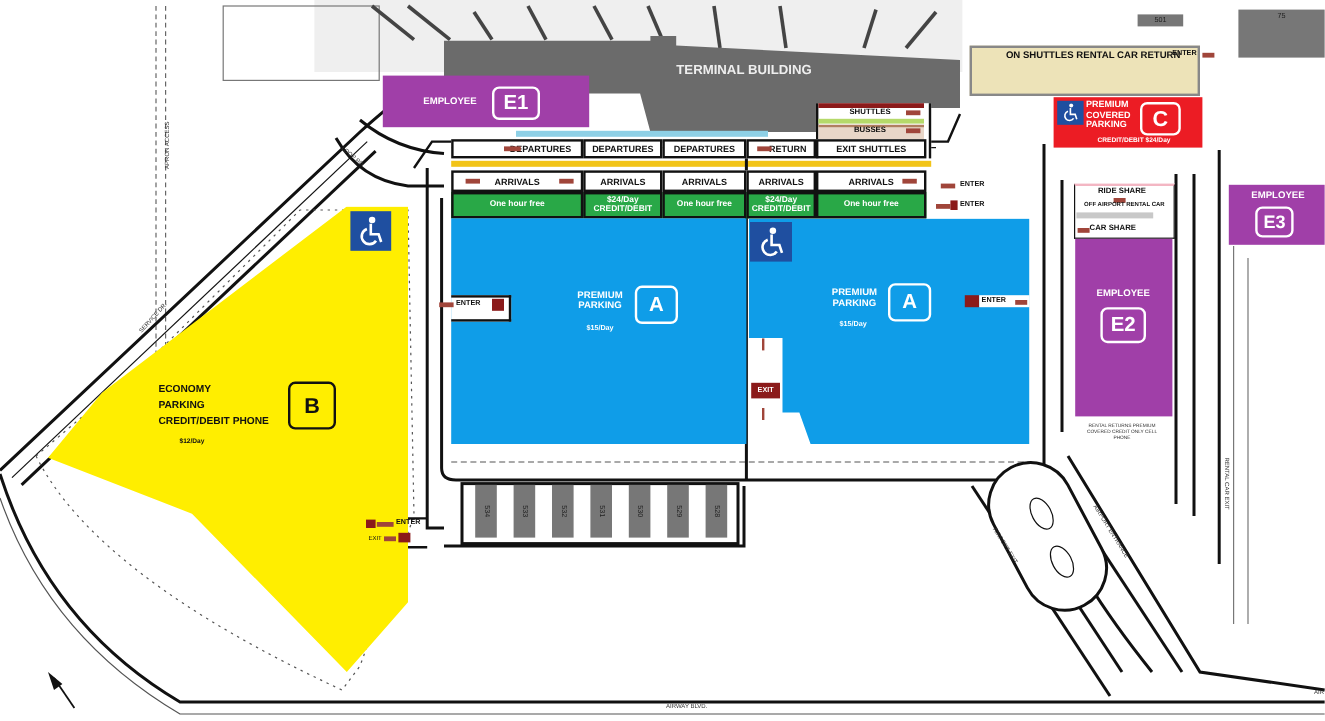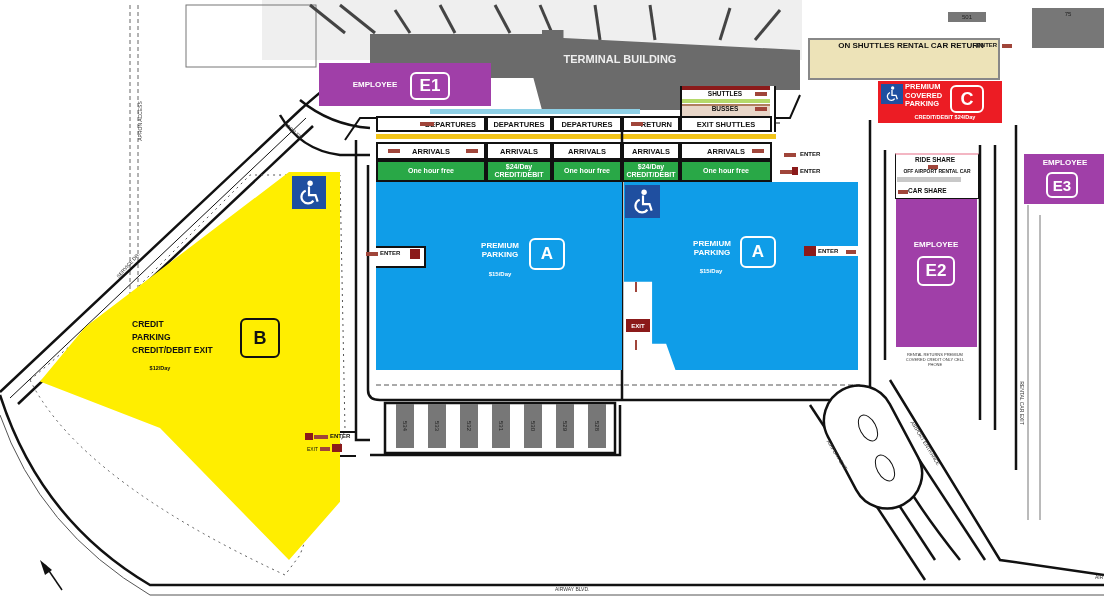--- a/index.html
+++ b/index.html
@@ -236,23 +236,23 @@
 
 <div class="abs" style="left:40px;top:172px;width:300px;height:388px;background:#ffee00;clip-path:polygon(83% 0,100% 0,100% 85%,83% 100%,40% 66%,0 54%,15% 40%);"></div>
 <div class="hc" style="left:292px;top:176px;width:34px;height:33px;">
   <svg width="26" height="26" viewBox="0 0 24 24">
       <circle cx="13" cy="3" r="2.5" fill="#fff"></circle>
       <path d="M12 6 L12 14 L18 14 L20 20" stroke="#fff" stroke-width="2" fill="none"></path>
       <path d="M9 10 A6 6 0 1 0 16 19" stroke="#fff" stroke-width="2" fill="none"></path>
     </svg>
 </div>
 <div class="lblk" style="left:132px;top:318px;width:110px;font-size:8.5px;text-align:left;line-height:1.5;">
-  <div>CREDIT</div>
+  <div>ECONOMY</div>
     <div>PARKING</div>
-    <div>CREDIT/DEBIT EXIT</div>
+    <div>CREDIT/DEBIT PHONE</div>
 </div>
 <div class="lblk" style="left:140px;top:365px;width:40px;font-size:5.5px;">$12/Day</div>
 <div class="badge badge-dark" style="left:240px;top:318px;width:40px;height:40px;font-size:18px;">B</div>
 <div class="abs" style="left:305px;top:433px;width:8px;height:7px;background:#8b1a1a;"></div>
 <div class="harr" style="left:314px;top:435px;width:14px;"></div>
 <div class="tiny" style="left:330px;top:433px;">ENTER</div>
 <div class="tiny" style="left:307px;top:446px;font-size:5px;font-weight:normal;">EXIT</div>
 <div class="harr" style="left:320px;top:447px;width:10px;"></div>
 <div class="abs" style="left:332px;top:444px;width:10px;height:8px;background:#8b1a1a;"></div>
 

